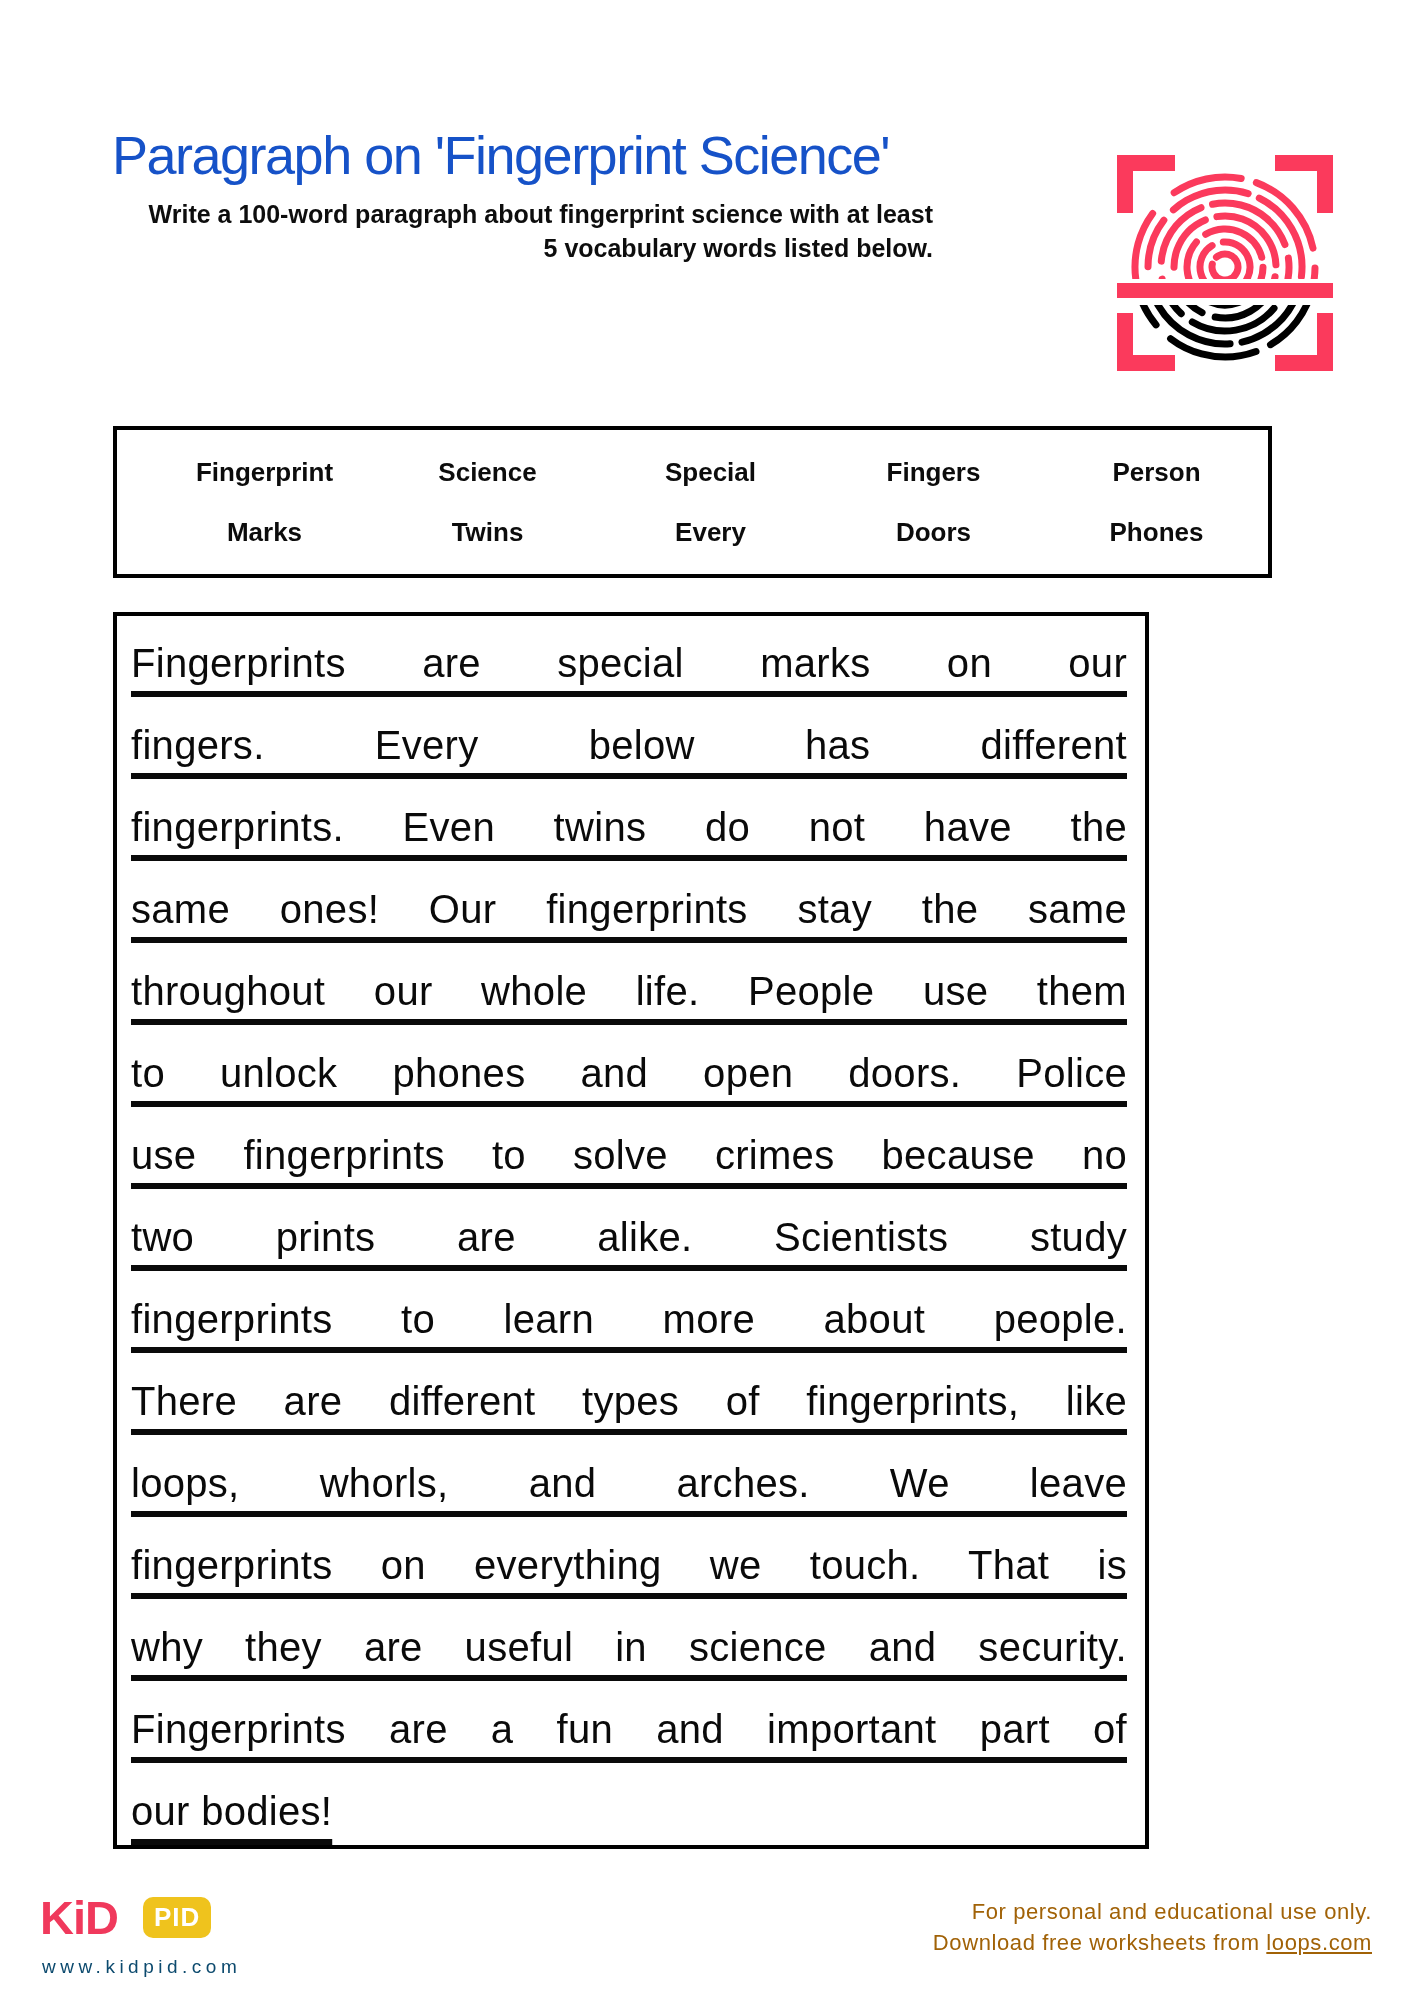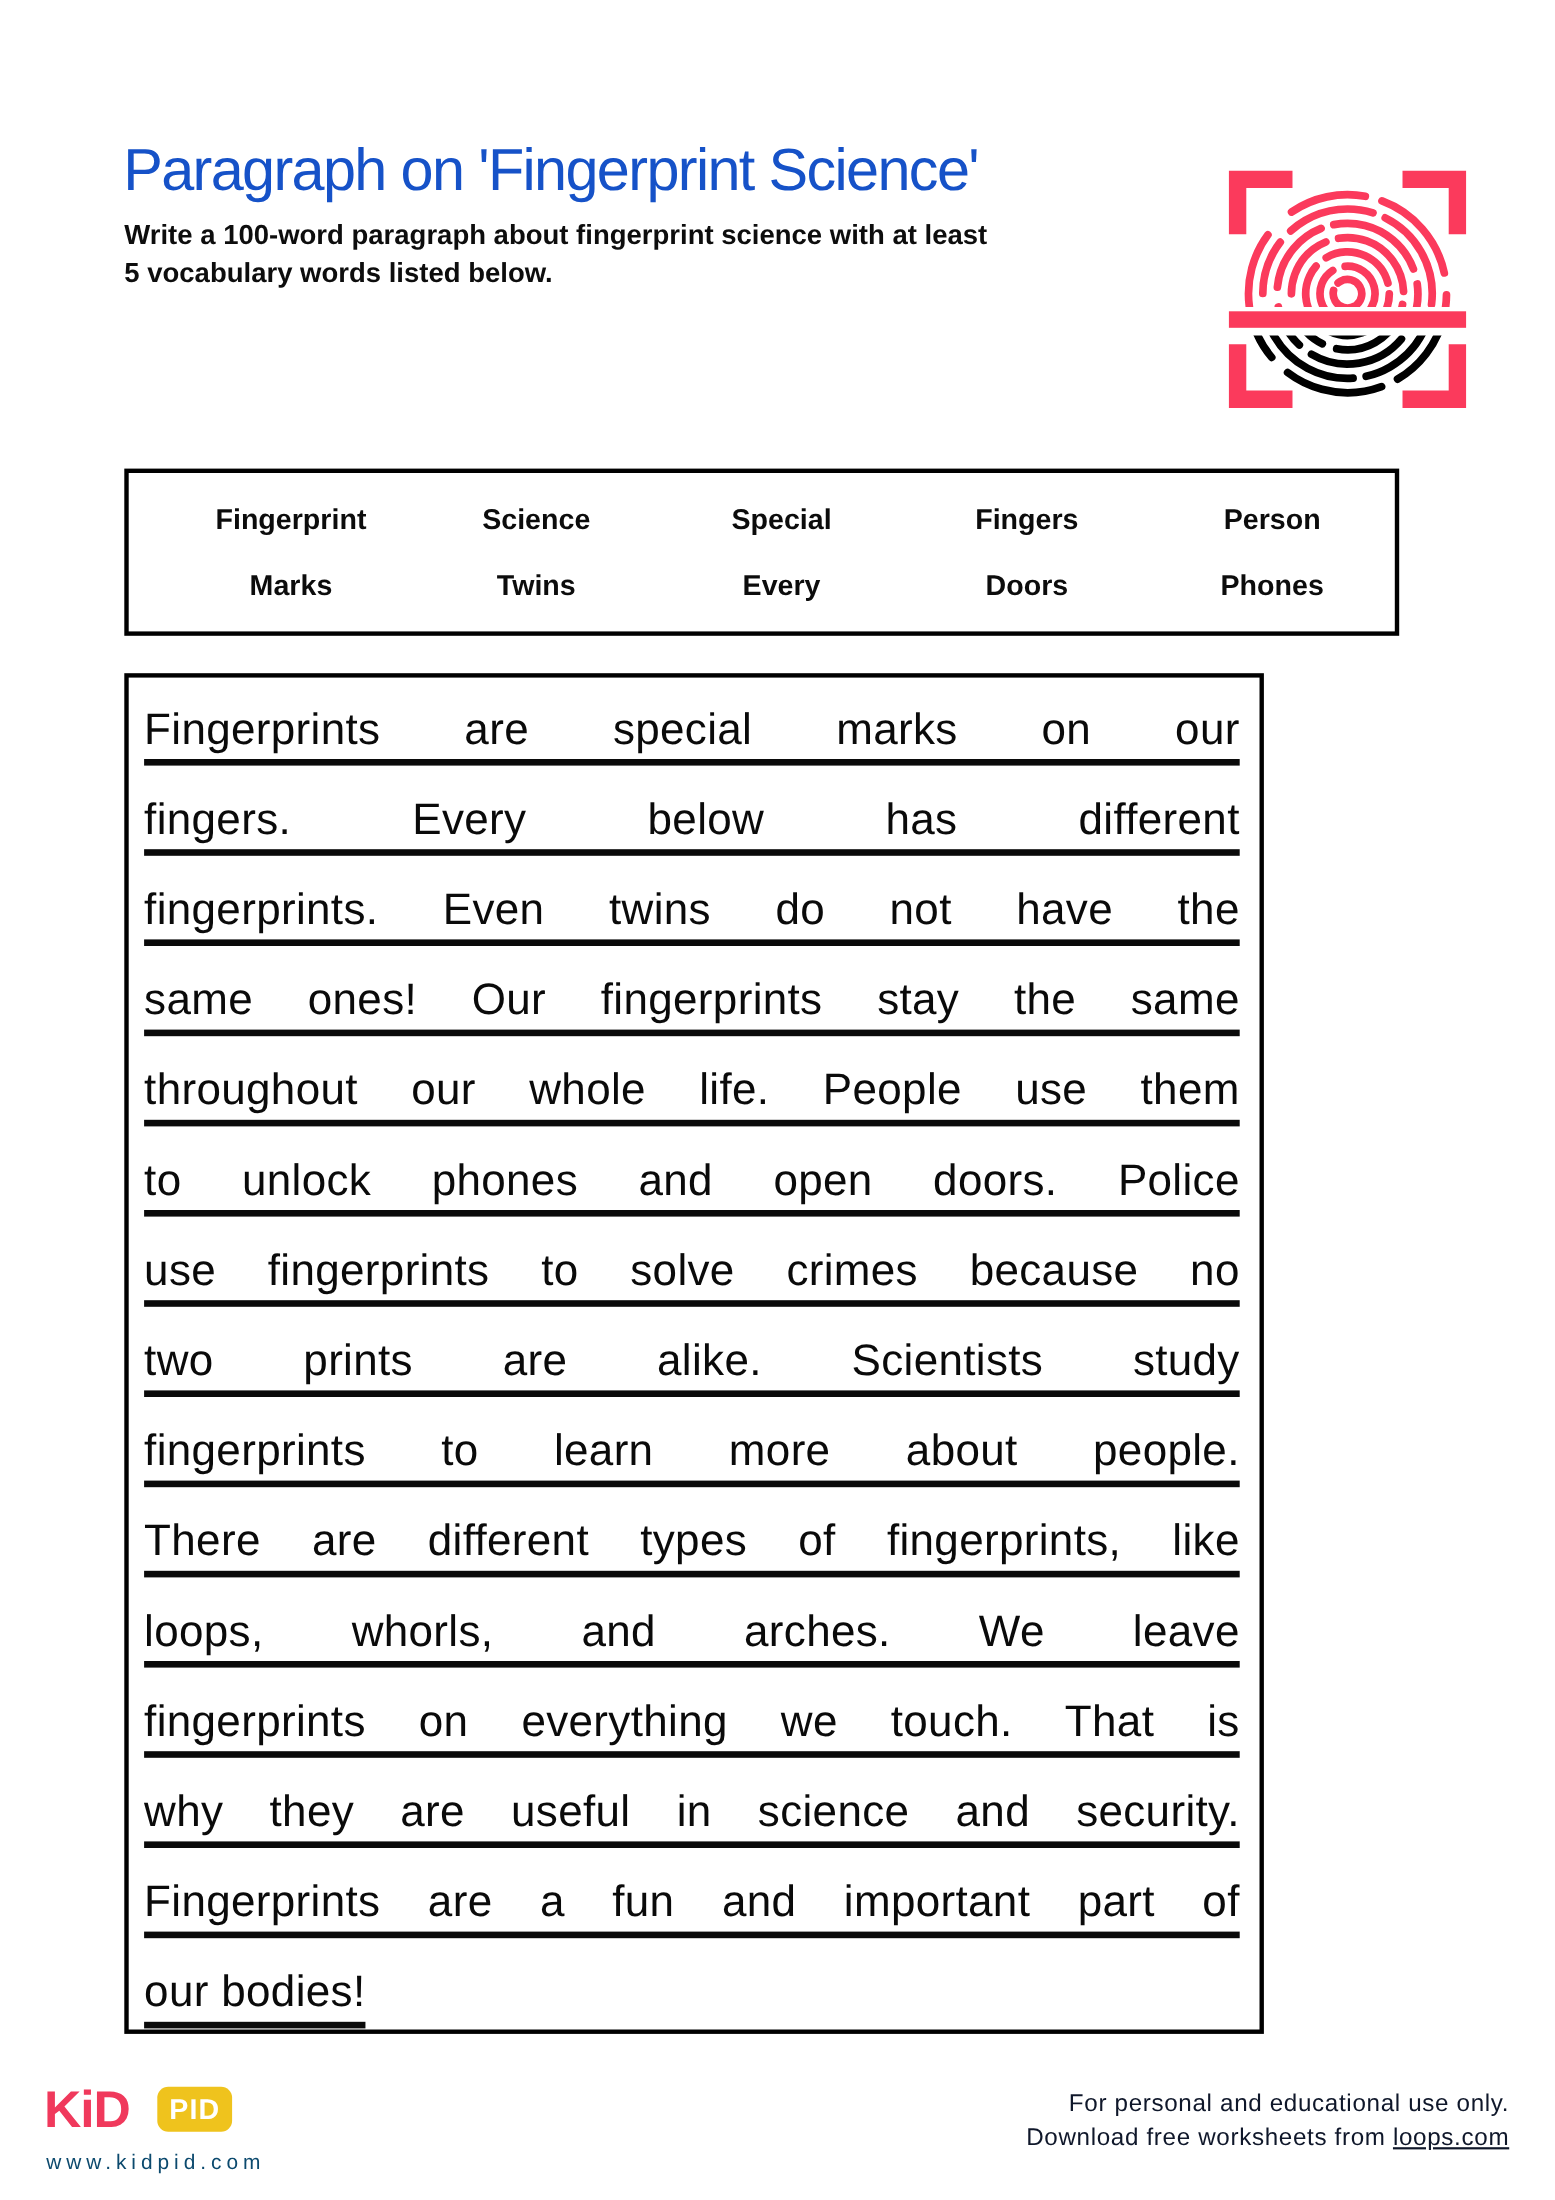--- a/index.html
+++ b/index.html
@@ -8,21 +8,21 @@
     position:relative; width:1414px; height:2000px; background:#ffffff;
     font-family:"Liberation Sans", sans-serif; overflow:hidden;
   }
   .title {
     position:absolute; left:112px; top:124px;
     font-size:54px; font-weight:normal; letter-spacing:-1.5px;
     color:#1652C8; white-space:nowrap;
   }
   .subtitle {
     position:absolute; left:113px; top:197px; width:820px;
-    font-size:25px; font-weight:bold; color:#0d0d0d; line-height:34px;
+    font-size:25px; font-weight:bold; color:#0d0d0d; line-height:34px;text-align:right;
   }
   .scan-icon { position:absolute; left:1117px; top:155px; }
 
   .vocab-box {
     position:absolute; left:113px; top:390px; width:1159px; height:152px;
     border:4px solid #000;
     display:grid; grid-template-columns:repeat(5,1fr); grid-template-rows:1fr 1fr;
     align-items:center; justify-items:center;
     padding:12px 0 12px 36px;
     font-size:26px; font-weight:bold; color:#0c0c0c;margin-top:36px;
@@ -43,21 +43,21 @@
 
   .logo { position:absolute; left:40px; top:1890px; display:flex; align-items:center; }
   .logo-kid { color:#F0395C; font-size:47px; font-weight:bold; letter-spacing:-1px; }
   .logo-pid {
     background:#EFC31D; color:#ffffff; font-size:26px; font-weight:bold;
     border-radius:10px; padding:5px 11px; margin-left:25px; letter-spacing:1px;
   }
   .site { position:absolute; left:42px; top:1956px; font-size:19px; letter-spacing:4.5px; color:#0c4a6e; }
   .usage {
     position:absolute; right:42px; top:1896px; text-align:right;
-    font-size:22px; line-height:31px; color:#0f172a; letter-spacing:0.6px;
+    font-size:22px; line-height:31px; color:#a16207; letter-spacing:0.6px;
   }
   .usage .link { text-decoration:underline; }
 </style>
 </head>
 <body>
 
 <div class="page">
 
   <div class="title">Paragraph on 'Fingerprint Science'</div>
 

